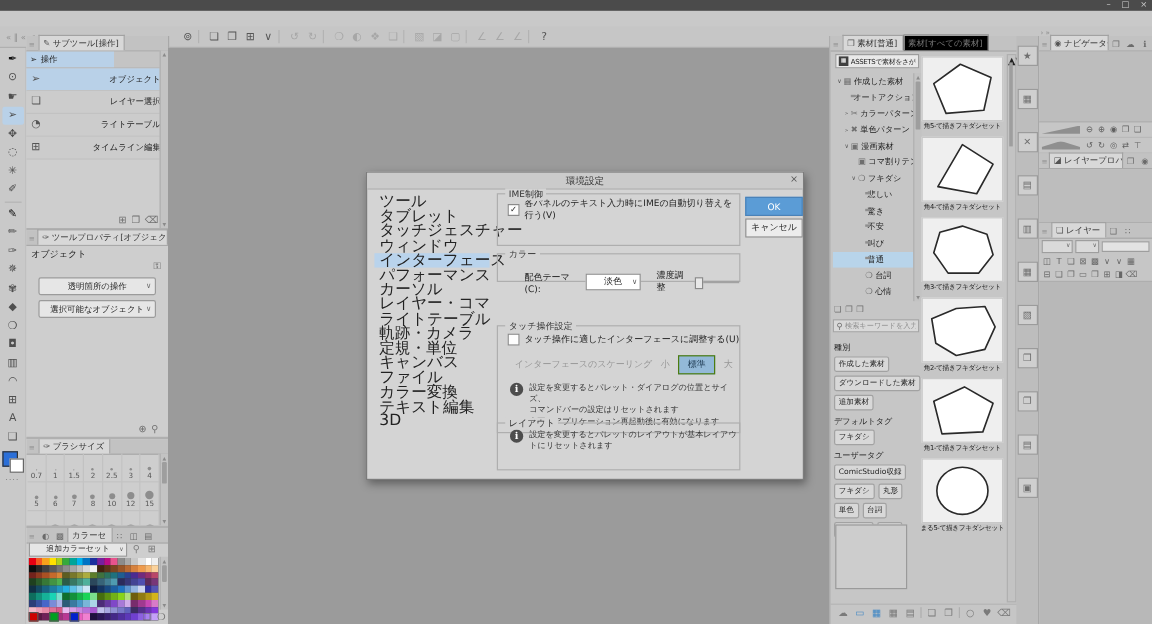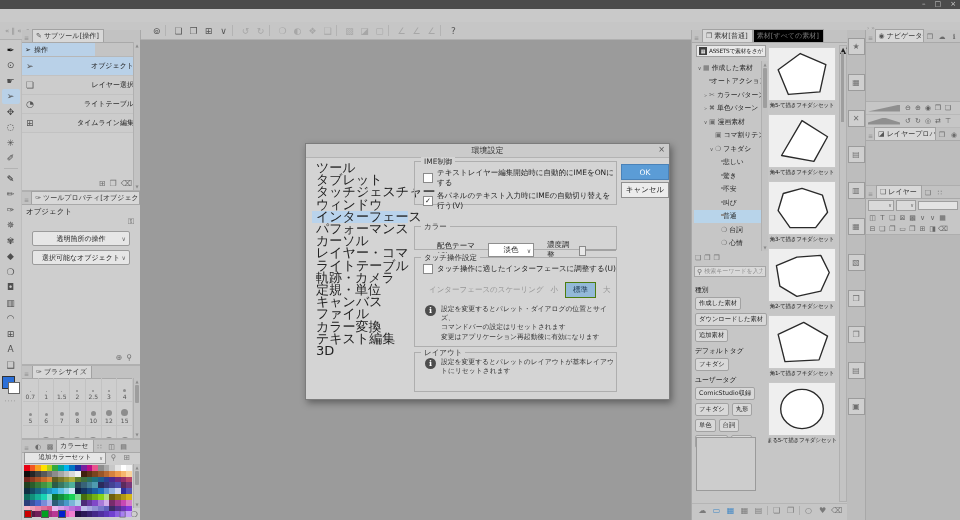--- a/index.html
+++ b/index.html
@@ -650,46 +650,42 @@
         <div>定規・単位</div>
         <div>キャンバス</div>
         <div>ファイル</div>
         <div>カラー変換</div>
         <div>テキスト編集</div>
         <div>3D</div>
       </div>
 
     <div class="fs" style="top:17px;height:44px;">
       <span class="lg">IME制御</span>
-      <div class="cbrow">
-        <span class="cb" id="cb1"></span>
-        <span>テキストレイヤー編集開始時に自動的にIMEをONにする</span>
-      </div>
       <div class="cbrow" style="margin-top:3px;">
         <span class="cb" id="cb2">✓</span>
         <span>各パネルのテキスト入力時にIMEの自動切り替えを行う(V)</span>
       </div>
     </div>
 
-    <div class="fs" style="top:82px;height:24px;">
+    <div class="fs" style="top:67px;height:24px;">
       <span class="lg">カラー</span>
       <div style="display:flex;align-items:center;gap:5px;margin:13px 0 0 22px;font-size:7.5px;">
         <span>配色テーマ(C):</span>
         <span class="selbox">
           <span>淡色</span>
           <span class="ar2">∨</span>
         </span>
         <span style="margin-left:8px;">濃度調整</span>
         <span class="slider">
             <span class="th2"></span>
           </span>
       </div>
     </div>
 
-    <div class="fs" style="top:113px;height:90px;">
+    <div class="fs" style="top:127px;height:90px;">
       <span class="lg">タッチ操作設定</span>
       <div class="cbrow">
         <span class="cb"></span>
         <span>タッチ操作に適したインターフェースに調整する(U)</span>
       </div>
       <div style="display:flex;align-items:center;gap:7px;margin:8px 0 0 14px;font-size:7.5px;">
         <span class="gray">インターフェースのスケーリング</span>
         <span class="gray">小</span>
         <span class="chipstd">標準</span>
         <span class="gray">大</span>

